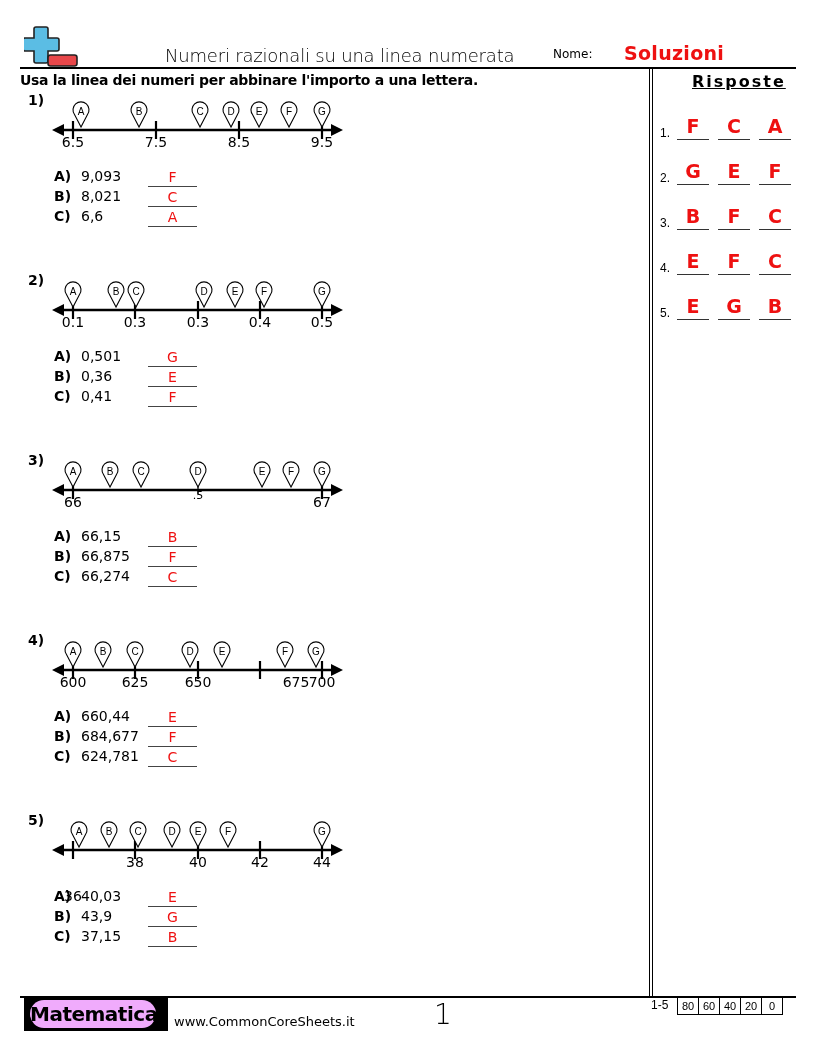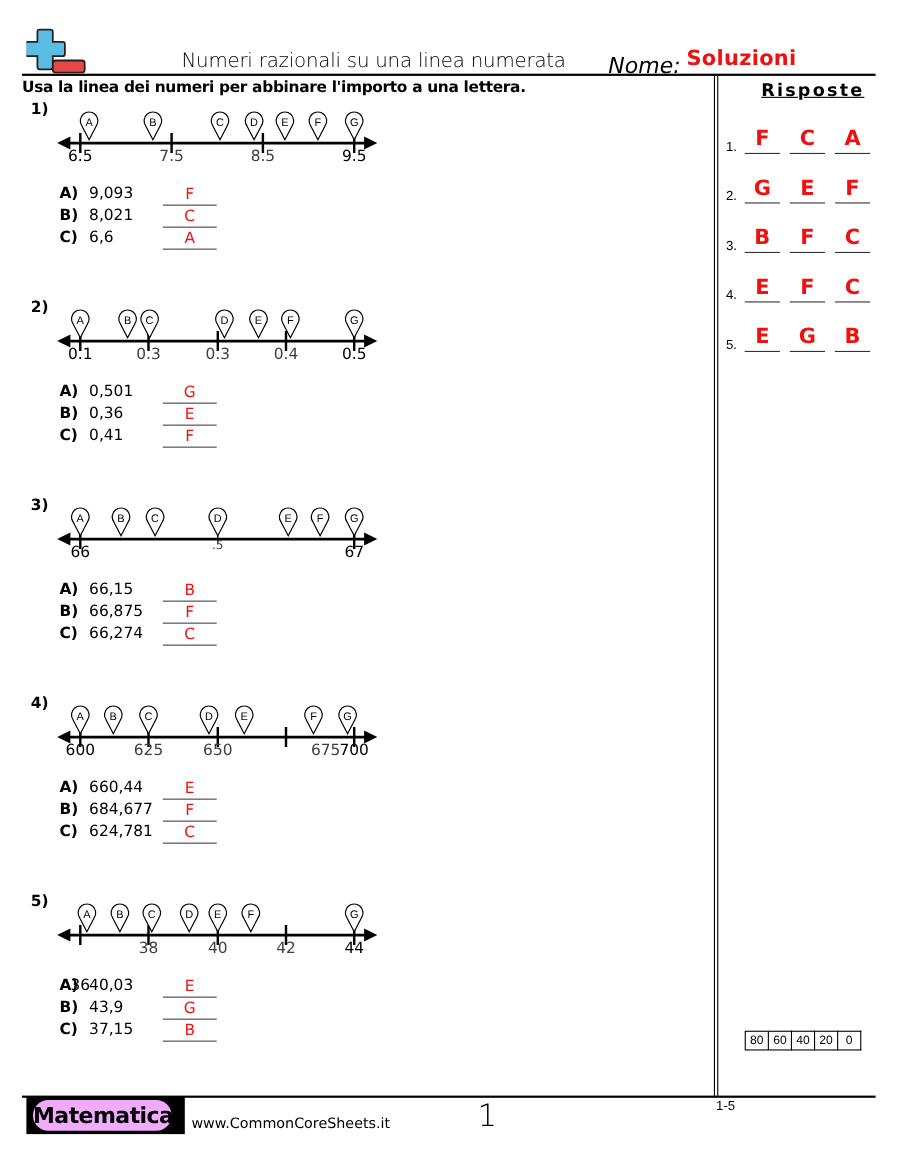--- a/index.html
+++ b/index.html
@@ -1,48 +1,48 @@
 <!DOCTYPE html>
 <html><head>
 <meta charset="utf-8">
 <style>
   html, body { margin: 0; padding: 0; background: #ffffff; }
   body { width: 816px; height: 1056px; position: relative; overflow: hidden;
          font-family: "Liberation Sans", "DejaVu Sans", sans-serif; color: #000; }
   .abs { position: absolute; }
   .logo { left: 24px; top: 25px; width: 56px; height: 42px; }
   .title { left: 165px; top: 45px; font-size: 18px; font-family: "DejaVu Sans", sans-serif; font-weight: 300; letter-spacing: -0.2px; }
-  .name-label { left: 553px; top: 47px; font-size: 20px; font-family: "DejaVu Sans", sans-serif; font-style: italic; }
+  .name-label { left: 553px; top: 47px; font-size: 12px; font-family: "DejaVu Sans", sans-serif; }
   .name-value { left: 624px; top: 42px; font-size: 19px; font-weight: bold; color: #ee1111; font-family: "DejaVu Sans", sans-serif; letter-spacing: 0.3px; }
   .header-rule { left: 20px; top: 67px; width: 776px; height: 2px; background: #000; }
   .instructions { left: 20px; top: 72px; font-size: 14px; font-weight: bold; font-family: "DejaVu Sans", sans-serif; letter-spacing: -0.3px; }
   .divider { left: 649px; top: 69px; width: 4px; height: 928px; border-left: 1.5px solid #000; border-right: 1.5px solid #000; box-sizing: border-box; }
   .ans-title { left: 692px; top: 72px; font-size: 16px; font-weight: bold; text-decoration: underline; letter-spacing: 2px; font-family: "DejaVu Sans", sans-serif; }
   .ans-row { left: 660px; width: 136px; height: 24px; }
   .ans-num { position: absolute; left: 0; bottom: 0; font-size: 12px; }
   .ans-cell { position: absolute; bottom: 0; width: 32px; height: 24px; border-bottom: 1.5px solid #333; text-align: center;
               color: #ee1111; font-weight: bold; font-size: 19px; line-height: 22px; font-family: "DejaVu Sans", sans-serif; }
   .problem { left: 20px; width: 340px; height: 170px; }
   .p-num { position: absolute; left: 8px; top: 0; font-weight: bold; font-size: 14px; font-family: "DejaVu Sans", sans-serif; }
   .nl { position: absolute; left: 0; top: 0; }
   .tick-label { position: absolute; font-size: 14px; font-family: "DejaVu Sans", sans-serif; transform: translateX(-50%); top: 42px; white-space: nowrap; }
-  .tick-label.red { color: #404040; }
+  .tick-label.red { color: #000000; }
   .tick-label.small { font-size: 11px; top: 37px; }
   .q-row { position: absolute; left: 34px; height: 20px; font-size: 14px; font-family: "DejaVu Sans", sans-serif; }
   .q-letter { position: absolute; left: 0; font-weight: bold; }
   .q-value { position: absolute; left: 27px; white-space: nowrap; }
   .q-answer { position: absolute; left: 94px; width: 49px; height: 18px; border-bottom: 1.5px solid #444; text-align: center; color: #ee1111; line-height: 18px; }
   .footer-rule { left: 20px; top: 996px; width: 776px; height: 1.5px; background: #000; }
   .brand-box { left: 24px; top: 997px; width: 144px; height: 34px; background: #000; }
   .brand-pill { position: absolute; left: 6px; top: 3px; width: 126px; height: 28px; background: #f0abfc; border-radius: 14px;
                 text-align: left; font-weight: bold; font-size: 20px; line-height: 28px; font-family: "DejaVu Sans", sans-serif; letter-spacing: -0.5px; }
   .site { left: 174px; top: 1014px; font-size: 13px; font-family: "DejaVu Sans", sans-serif; }
   .page-num { left: 434px; top: 998px; font-size: 28px; font-family: "DejaVu Sans", sans-serif; font-weight: 300; }
   .score-label { left: 651px; top: 998px; font-size: 12px; }
-  .score-table { left: 677px; top: 937px; display: flex; justify-content: space-between; }
+  .score-table { left: 677px; top: 997px; display: flex; justify-content: space-between; }
   .score-cell { width: 20px; height: 16px; border: 1px solid #000; border-left: none; font-size: 11px; text-align: center; line-height: 16px; }
   .score-cell:first-child { border-left: 1px solid #000; }
 </style>
 </head>
 <body>
 
 <svg class="abs logo" viewBox="0 0 56 42">
   <path d="M12 2 h10 a2 2 0 0 1 2 2 v9 h9 a2 2 0 0 1 2 2 v9 a2 2 0 0 1 -2 2 h-9 v10 a2 2 0 0 1 -2 2 h-10 a2 2 0 0 1 -2 -2 v-10 h-9 a2 2 0 0 1 -2 -2 v-9 a2 2 0 0 1 2 -2 h9 v-9 a2 2 0 0 1 2 -2z" fill="#5bbde4" stroke="#222" stroke-width="1.6"></path>
   <rect x="24" y="30" width="29" height="11" rx="2.5" fill="#e8474a" stroke="#222" stroke-width="1.6"></rect>
 </svg>

